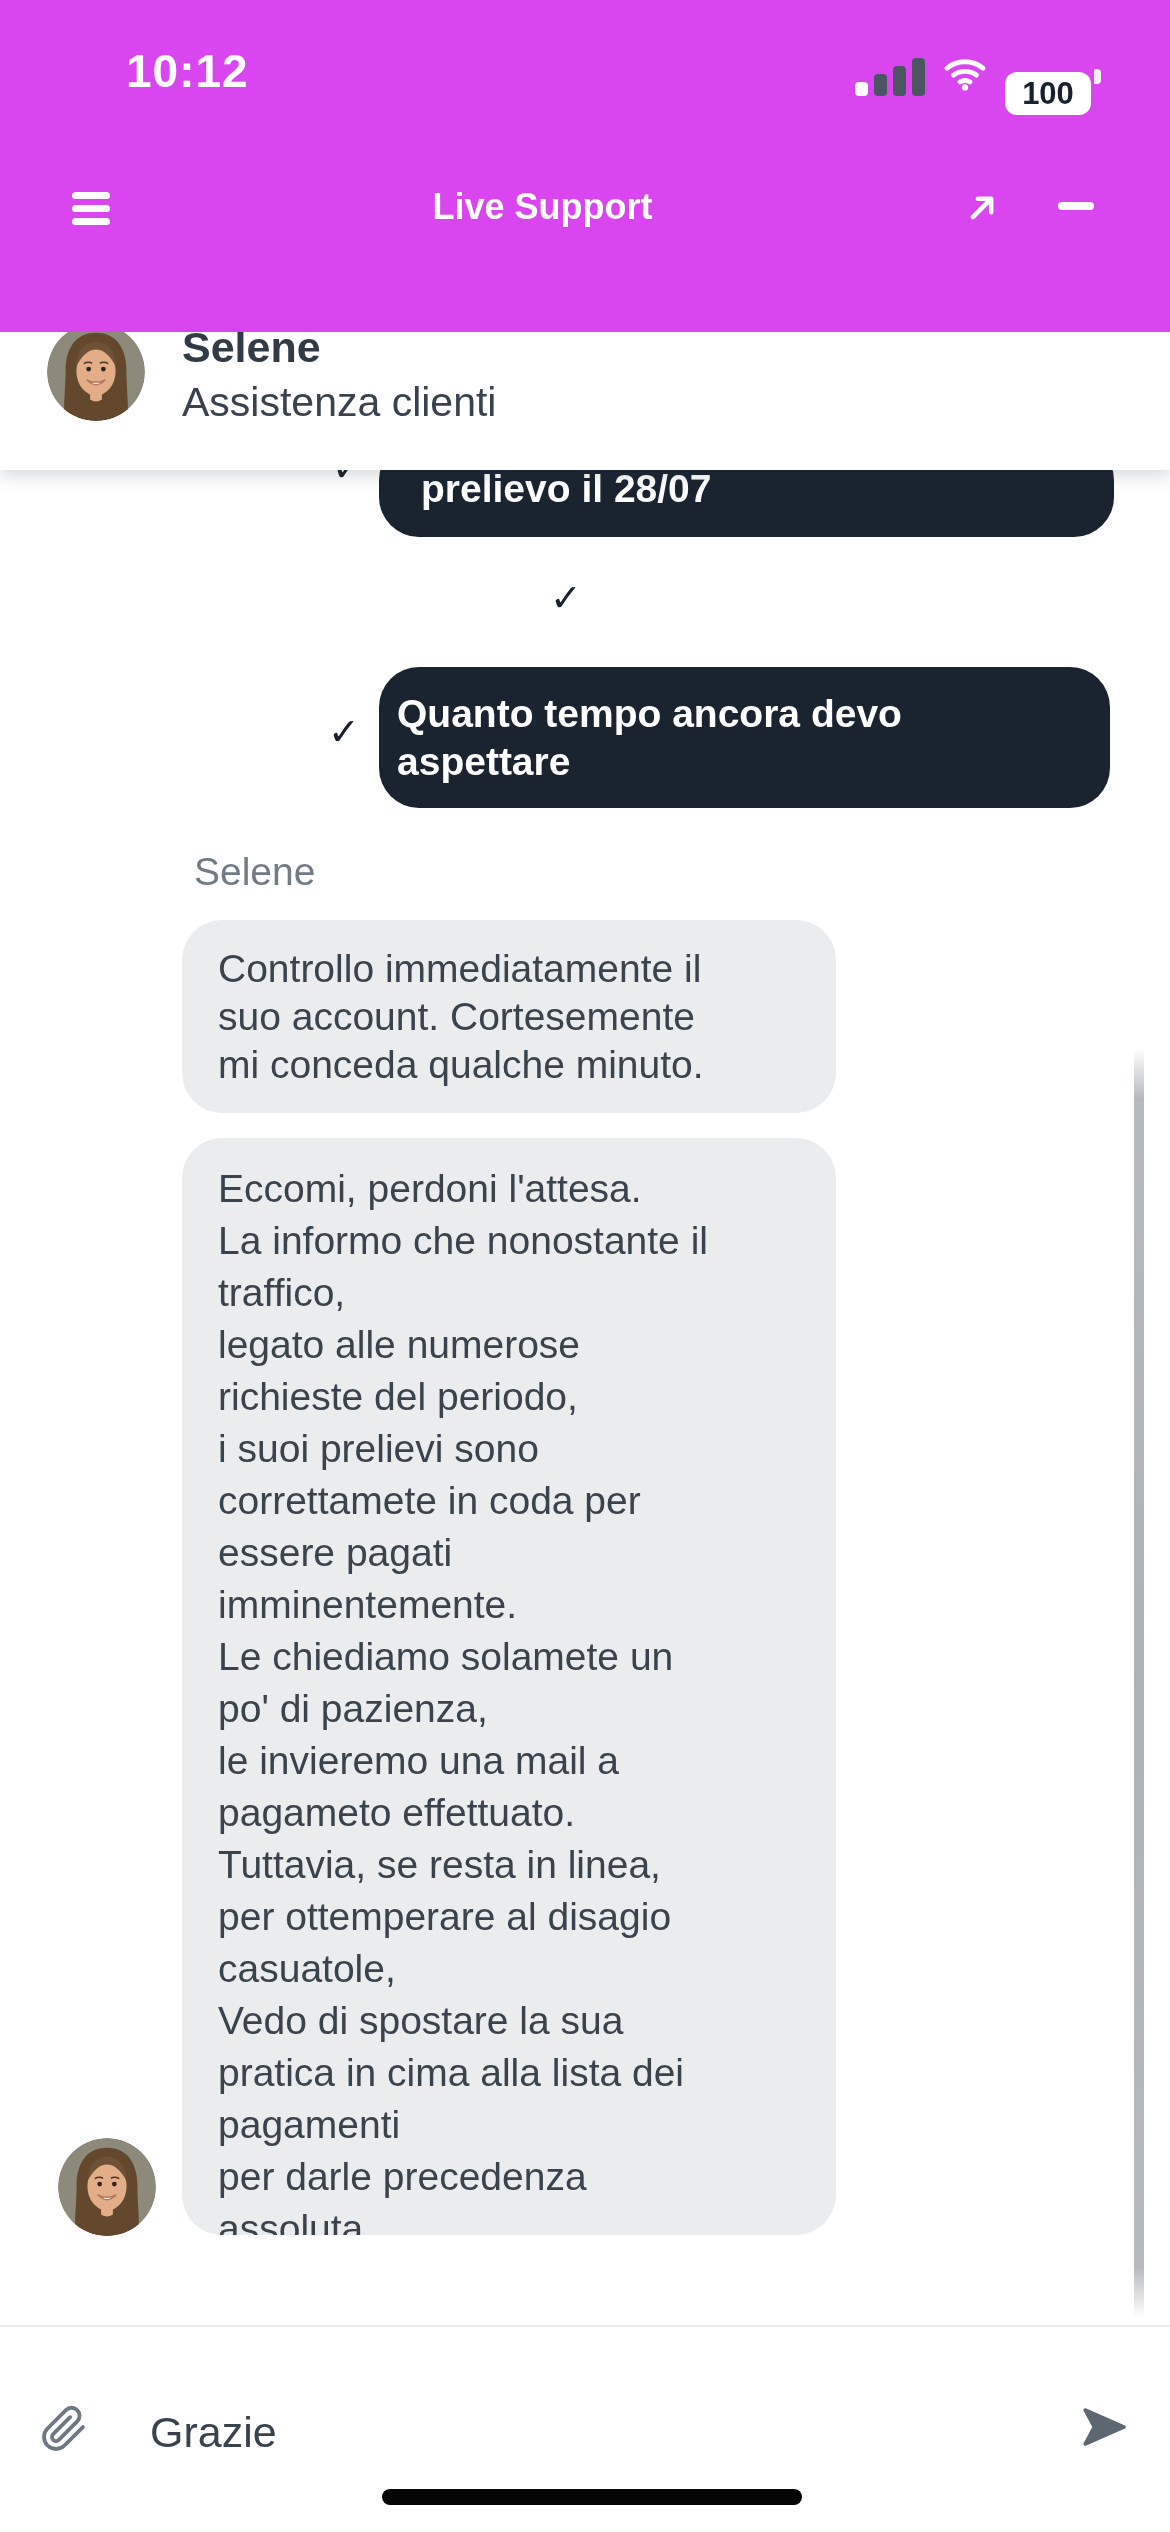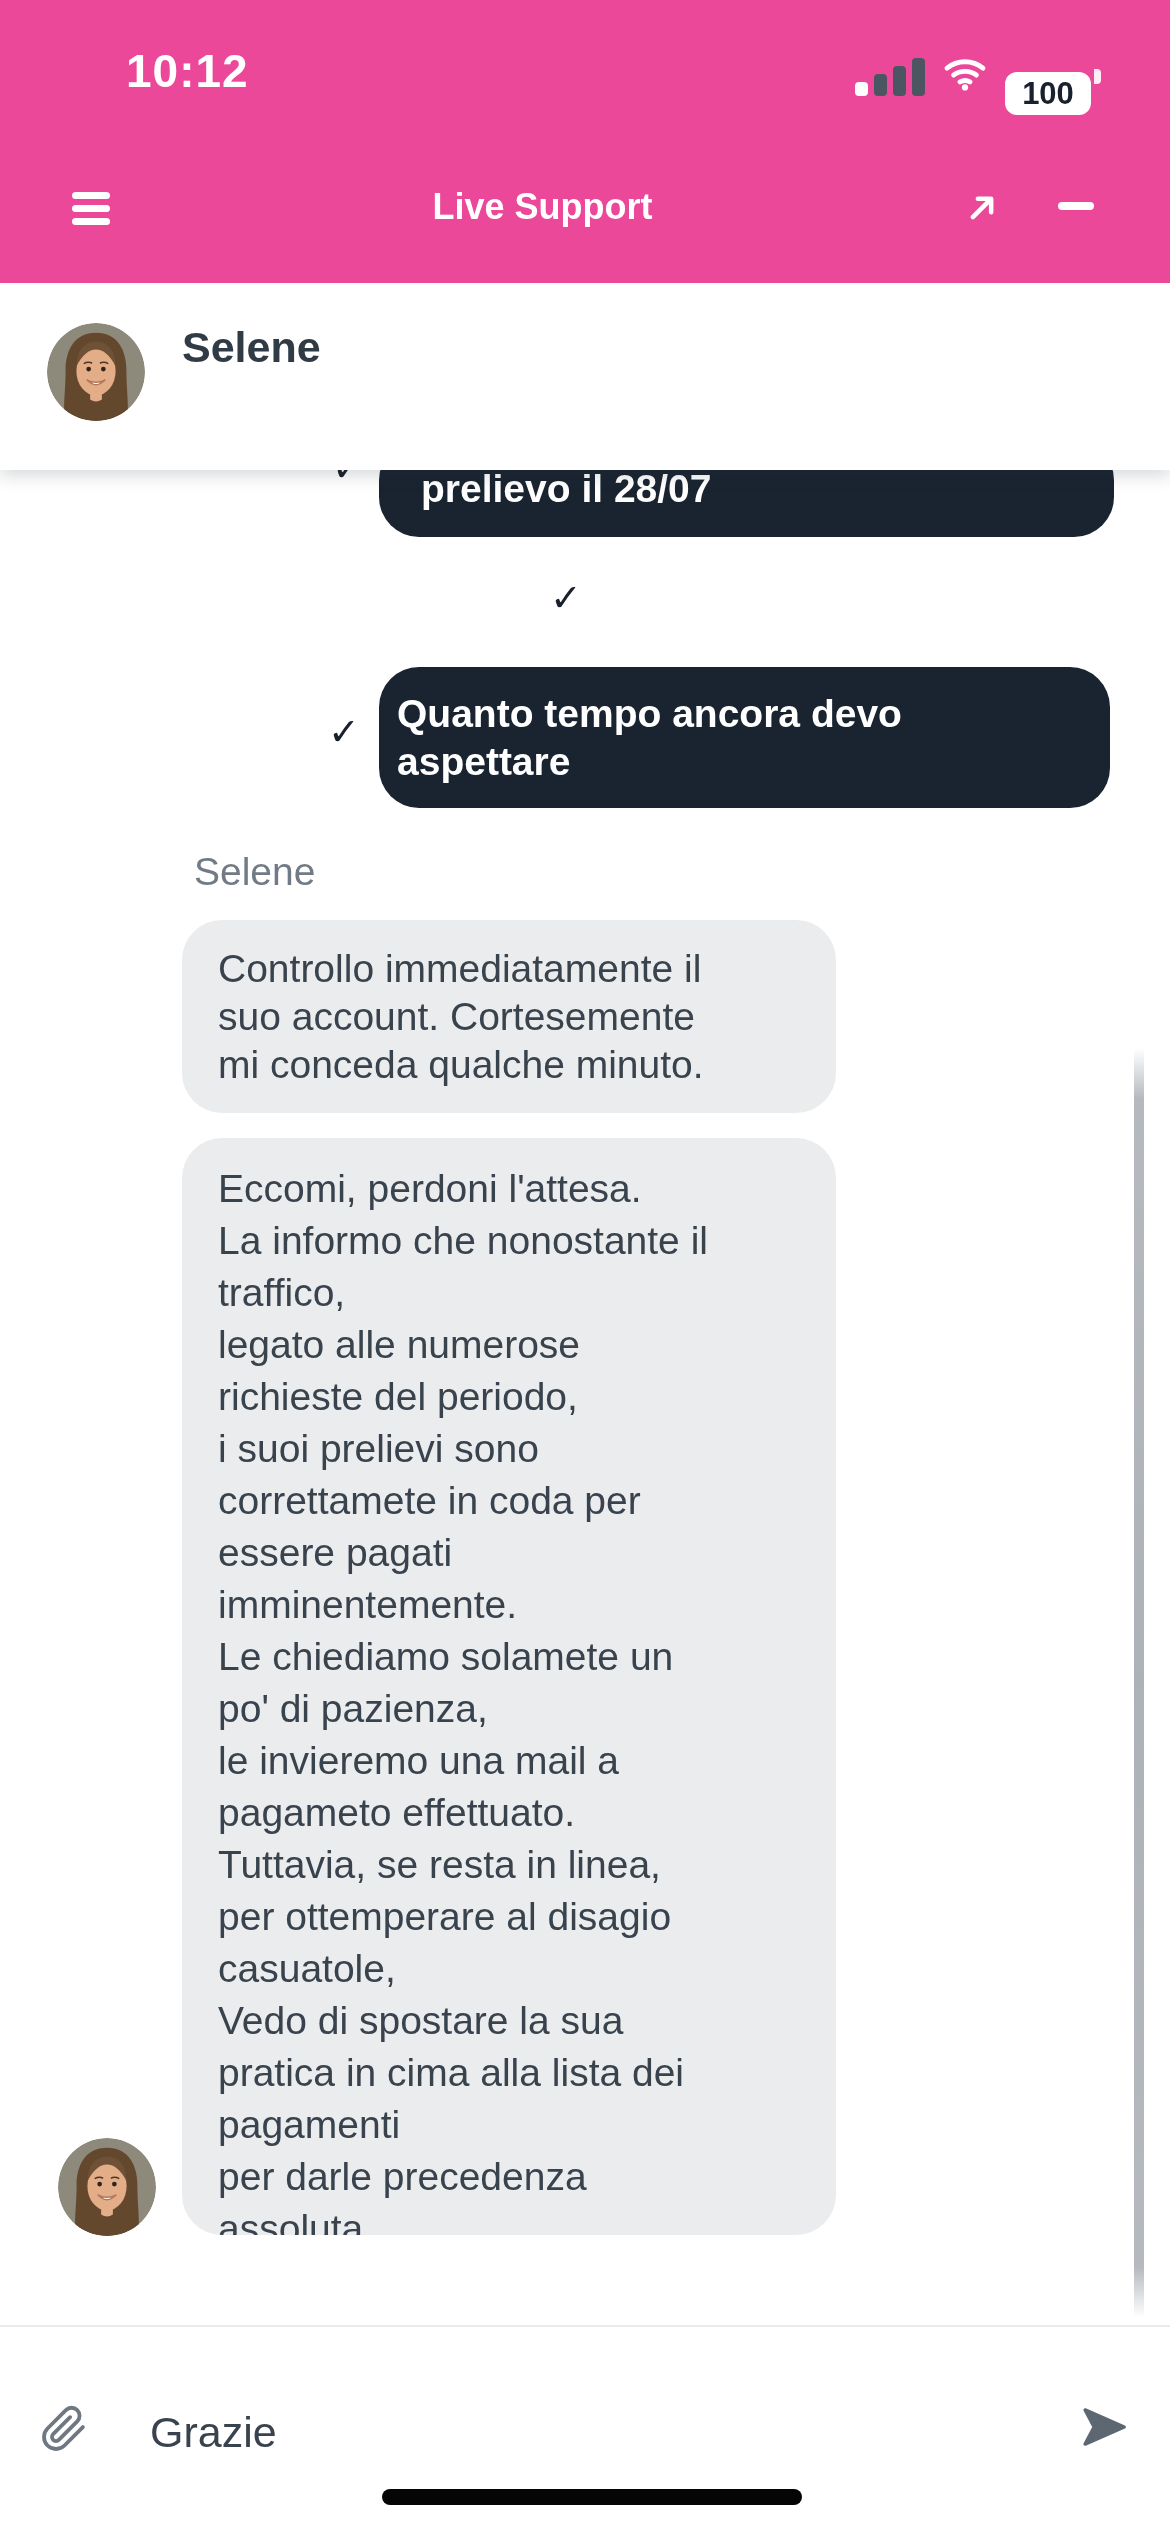--- a/index.html
+++ b/index.html
@@ -1,21 +1,21 @@
 <!DOCTYPE html>
 <html><head>
 <meta charset="utf-8">
 <style>
   html,body{margin:0;padding:0;background:#fff;}
   .screen{
     position:relative;width:1170px;height:2532px;overflow:hidden;background:#ffffff;
     font-family:"Liberation Sans","DejaVu Sans",sans-serif;
   }
   
-  .top-chrome{position:absolute;left:0;top:0;width:1170px;height:283px;background:#ec4899;z-index:6;}
+  .top-chrome{position:absolute;left:0;top:0;width:1170px;height:332px;background:#d946ef;z-index:6;}
   .time{position:absolute;left:126px;top:44px;color:#ffffff;font-size:46px;font-weight:bold;letter-spacing:1px;}
   .signal{position:absolute;left:855px;top:56px;width:76px;height:40px;}
   .signal i{position:absolute;bottom:0;width:13px;border-radius:4px;background:#4c5663;}
   .signal i.on{background:#ffffff;}
   .wifi{position:absolute;left:940px;top:52px;width:50px;height:44px;}
   .battery{position:absolute;left:1005px;top:72px;width:86px;height:43px;background:#ffffff;border-radius:12px;
     display:flex;align-items:center;justify-content:center;color:#18212d;font-size:31px;font-weight:bold;}
   .battery-nub{position:absolute;left:1094px;top:69px;width:7px;height:15px;background:#ffffff;border-radius:0 4px 4px 0;opacity:.9;}
   .hamburger{position:absolute;left:72px;top:192px;width:38px;height:34px;cursor:pointer;}
   .hamburger i{position:absolute;left:0;width:38px;height:7px;border-radius:4px;background:#ffffff;}
@@ -140,20 +140,21 @@
           <circle cx="42.5" cy="47" r="2.4" fill="#2f241c"></circle>
           <circle cx="57.5" cy="47" r="2.4" fill="#2f241c"></circle>
           <path d="M37.5 41.5 Q42 39 46 41" stroke="#4a372a" stroke-width="1.6" fill="none"></path>
           <path d="M54 41 Q58 39 62.5 41.5" stroke="#4a372a" stroke-width="1.6" fill="none"></path>
           <path d="M40.5 58 Q50 68 59.5 58 Q50 63 40.5 58 Z" fill="#fff" stroke="#b5765a" stroke-width="1.4"></path>
           <path d="M44 70 L44 78 Q50 82 56 78 L56 70 Z" fill="#e3ad88"></path>
         </g>
       </svg>
     </span>
     <div class="agent-name">Selene</div>
+    <div class="agent-role">Assistenza clienti</div>
   </div>
 
   <span class="thumb thumb-up">
     <svg viewBox="0 0 24 24" width="66" height="64" fill="none" stroke="#5b6570" stroke-width="1.7" stroke-linejoin="round" stroke-linecap="round">
       <rect x="2" y="10.2" width="3.4" height="10.6" rx="1.3"></rect>
       <path d="M8.6 19.6 V10.8 L12 3.2 c1.6 0 2.7 1 2.7 2.5 0 1.2-.7 2.9-1.1 3.9 h4.8 c1.3 0 2.1 1 1.9 2.2 l-1 6.4 c-.2 1.1-1 1.9-2.1 1.9 H10.7 c-.9 0-1.7-.5-2.1-1.3 z"></path>
     </svg>
   </span>
   <span class="thumb thumb-down">
     <svg viewBox="0 0 24 24" width="66" height="64" fill="none" stroke="#5b6570" stroke-width="1.7" stroke-linejoin="round" stroke-linecap="round" transform="rotate(180)">

